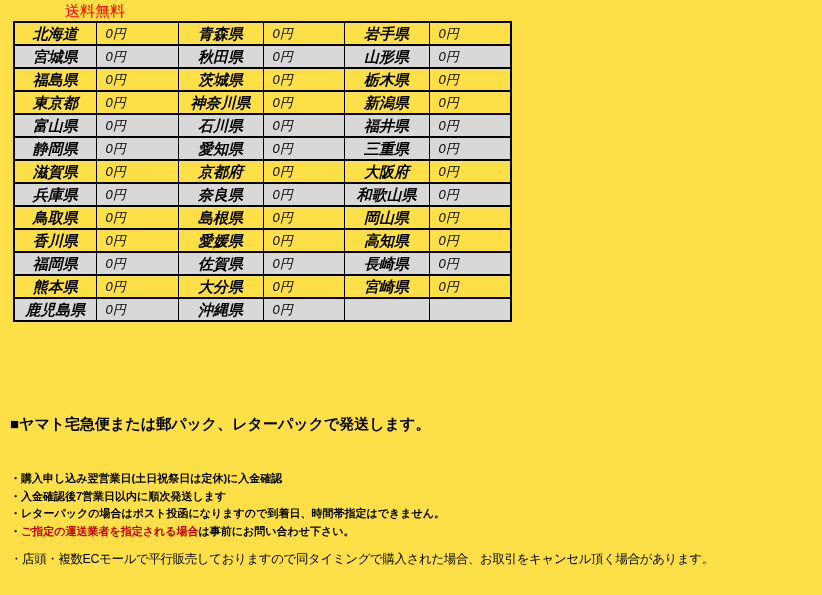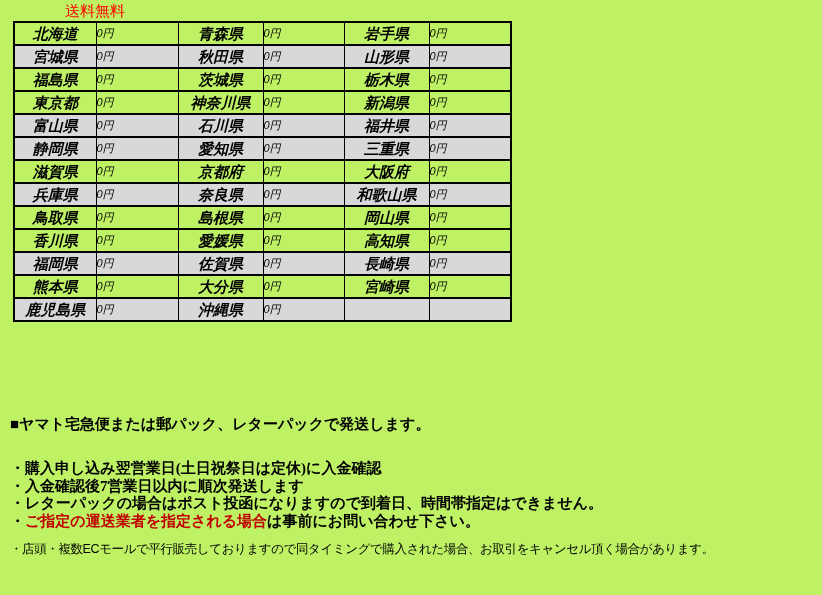--- a/index.html
+++ b/index.html
@@ -10,21 +10,21 @@
   body {
     width: 822px;
     height: 595px;
     font-family: "Liberation Sans", "DejaVu Sans", sans-serif;
     color: #000000;
   }
   .page {
     position: relative;
     width: 822px;
     height: 595px;
-    background: #bef264;
+    background: #fde047;
     overflow: hidden;
   }
   .free-label {
     position: absolute;
     left: 65px;
     top: 2px;
     font-size: 15px;
     line-height: 18px;
     color: var(--label-red, #ff0000);
     white-space: nowrap;
@@ -48,44 +48,44 @@
     overflow: hidden;
     white-space: nowrap;
   }
   .fee-table td.pref {
     text-align: center;
     font-weight: bold;
     font-size: 15px;
   }
   .fee-table td.fee {
     text-align: left;
-    font-size: 11px;
+    padding-left: 9px;
+    font-size: 13px;
     font-weight: normal;
   }
   .fee-table tr.alt {
     background: var(--row-alt-gray, #d8d8d8);
   }
   .notes {
     position: absolute;
     left: 10px;
     top: 415px;
     width: 800px;
   }
   .notes .heading {
     font-size: 15px;
     font-weight: bold;
     line-height: 17px;
     white-space: nowrap;
   }
   .notes .bullets {
-    margin-top: 28px;
-    font-size: 15px;
+    margin-top: 38px;
+    font-size: 11px;
     font-weight: bold;
     line-height: 17.5px;
-    font-family: Liberation Serif, serif;
   }
   .notes .bullet {
     white-space: nowrap;
   }
   .notes .red {
     color: var(--highlight-red, #c00000);
   }
   .notes .footnote {
     margin-top: 11px;
     font-size: 12.5px;

